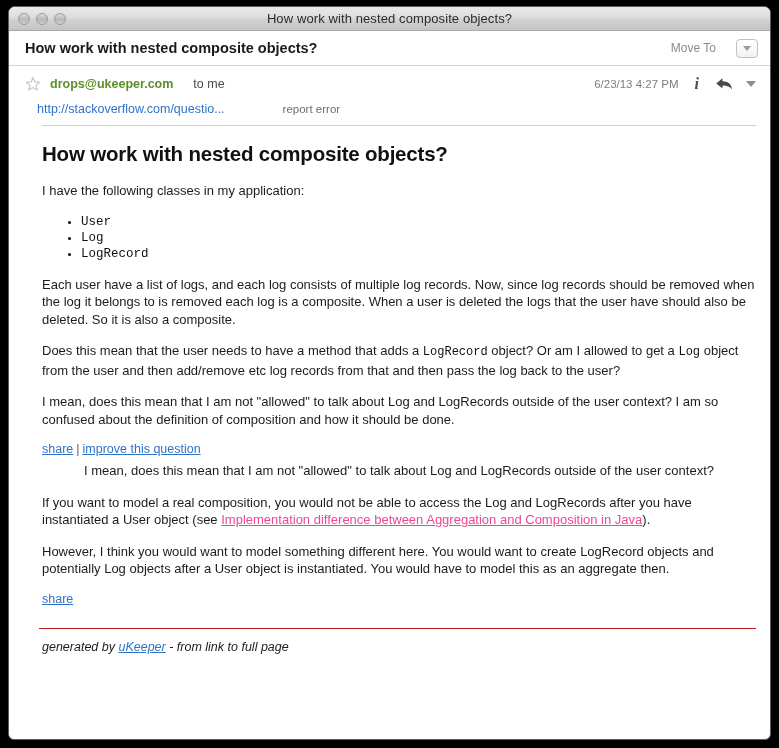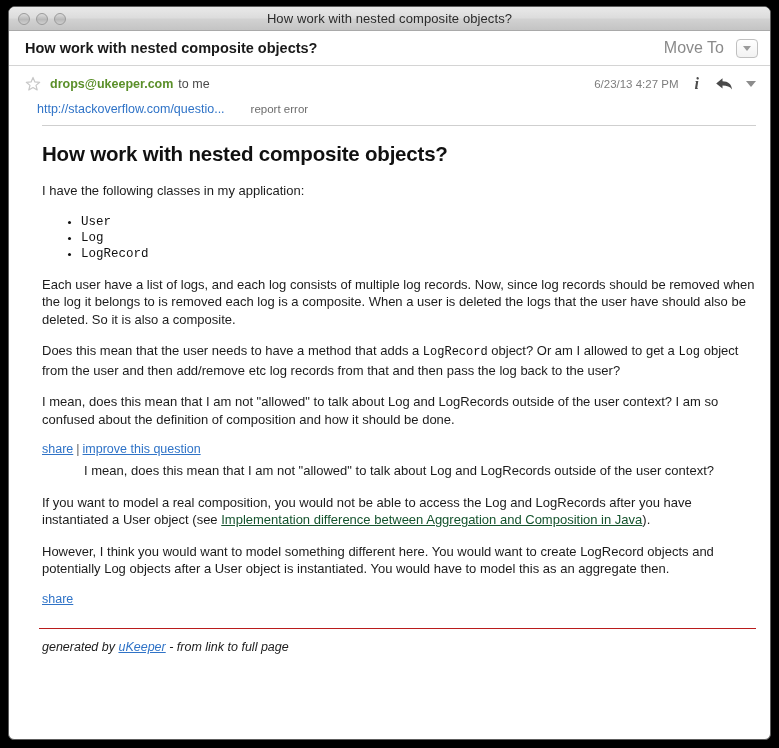--- a/index.html
+++ b/index.html
@@ -79,23 +79,23 @@
     padding: 0 12px 0 16px;
     box-sizing: border-box;
   }
   .subject-text {
     font-size: 14.5px;
     font-weight: bold;
     color: #1a1a1a;
     flex: 1;
   }
   .moveto-label {
-    font-size: 16px;
+    font-size: 12px;
     color: #8a8a8a;
-    margin-right: 12px;
+    margin-right: 20px;
   }
   .moveto-btn {
     width: 22px;
     height: 19px;
     border: 1px solid #c0c0c0;
     border-radius: 4px;
     background: linear-gradient(to bottom, #ffffff 0%, #f2f2f2 100%);
     display: flex;
     align-items: center;
     justify-content: center;
@@ -113,21 +113,21 @@
     display: flex;
     align-items: center;
     padding: 10px 12px 8px 16px;
     box-sizing: border-box;
   }
   .star-icon { margin-right: 9px; display:block; }
   .sender-email {
     font-size: 12.5px;
     font-weight: bold;
     color: #5a8f29;
-    margin-right: 5px;
+    margin-right: 20px;
   }
   .sender-to {
     font-size: 12.5px;
     color: #4a4a4a;
   }
   .sender-spacer { flex: 1; }
   .timestamp {
     font-size: 11.5px;
     color: #7d7d7d;
     margin-right: 16px;
@@ -149,20 +149,21 @@
     border-top: 6px solid #8c8c8c;
     margin-right: 2px;
   }
 
   
   .url-row {
     padding: 2px 16px 9px 28px;
     box-sizing: border-box;
     display: flex;
     align-items: baseline;
+    gap: 32px;
   }
   .url-link {
     font-size: 12.5px;
     color: #2f73c7;
     text-decoration: none;
     margin-right: 26px;
   }
   .report-error {
     font-size: 11.5px;
     color: #6d6d6d;
@@ -226,21 +227,21 @@
   }
   blockquote.quote {
     margin: 0 0 14px 0;
     padding: 0 0 0 45px;
     font-size: 13px;
     line-height: 17.5px;
     color: #1c1c1c;
   }
   blockquote.quote p { margin: 0; }
   a.body-link {
-    color: #14532d;
+    color: #ec4899;
     text-decoration: underline;
     text-align: center;
   }
 
   
   .footer {
     margin: 22px 14px 0 30px;
     padding-top: 11px;
     border-top: 1px solid #b91c1c;
   }

